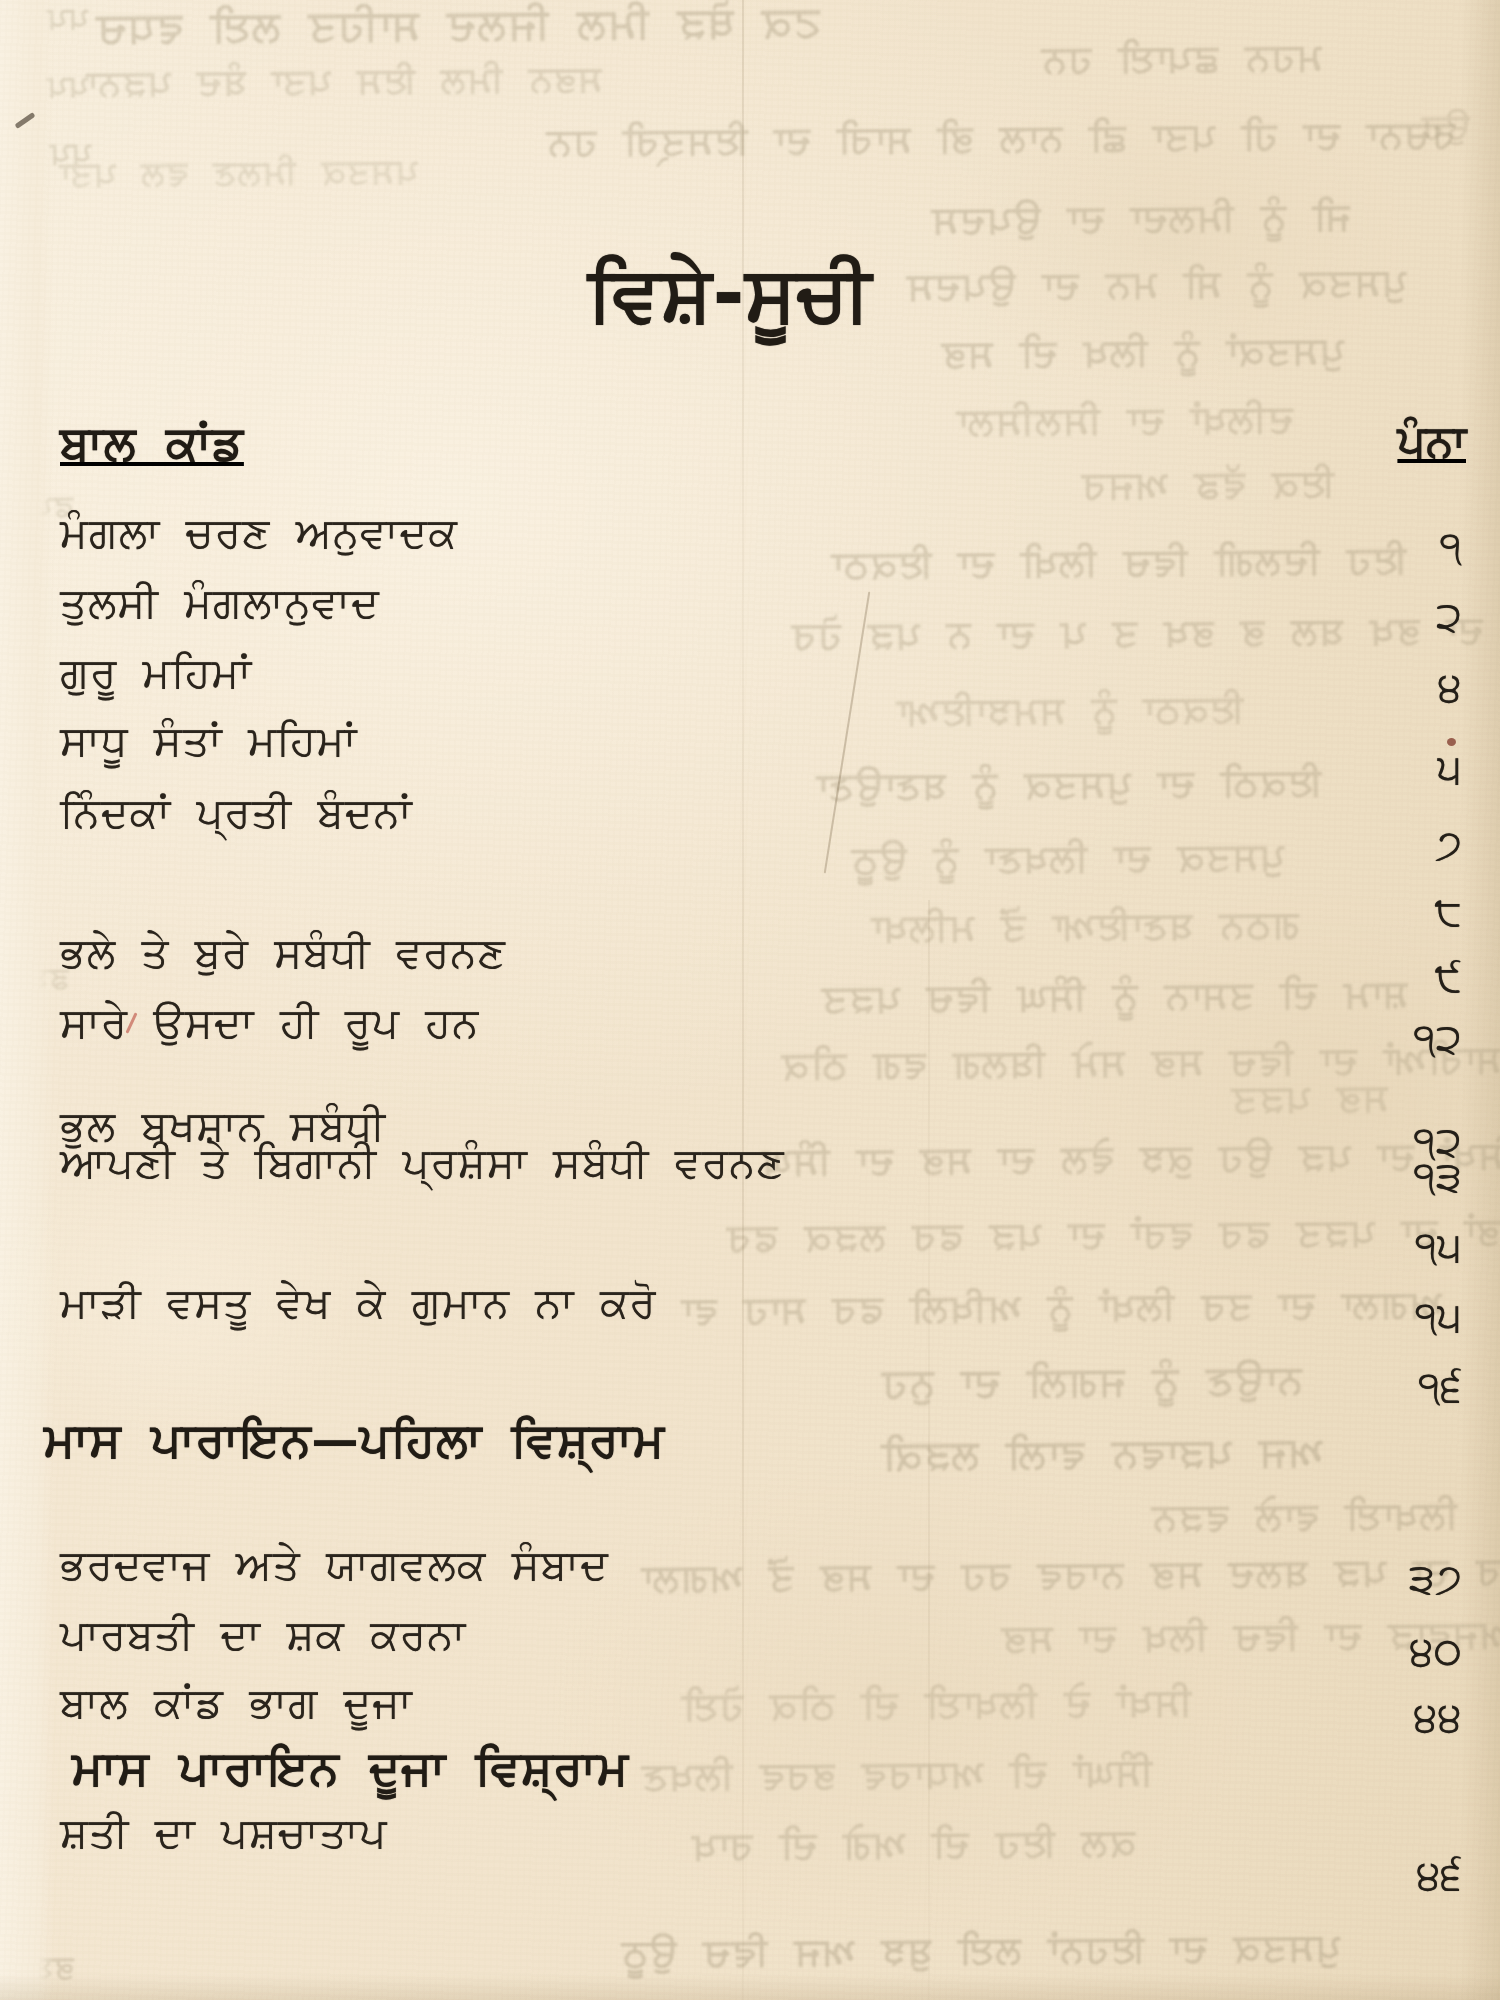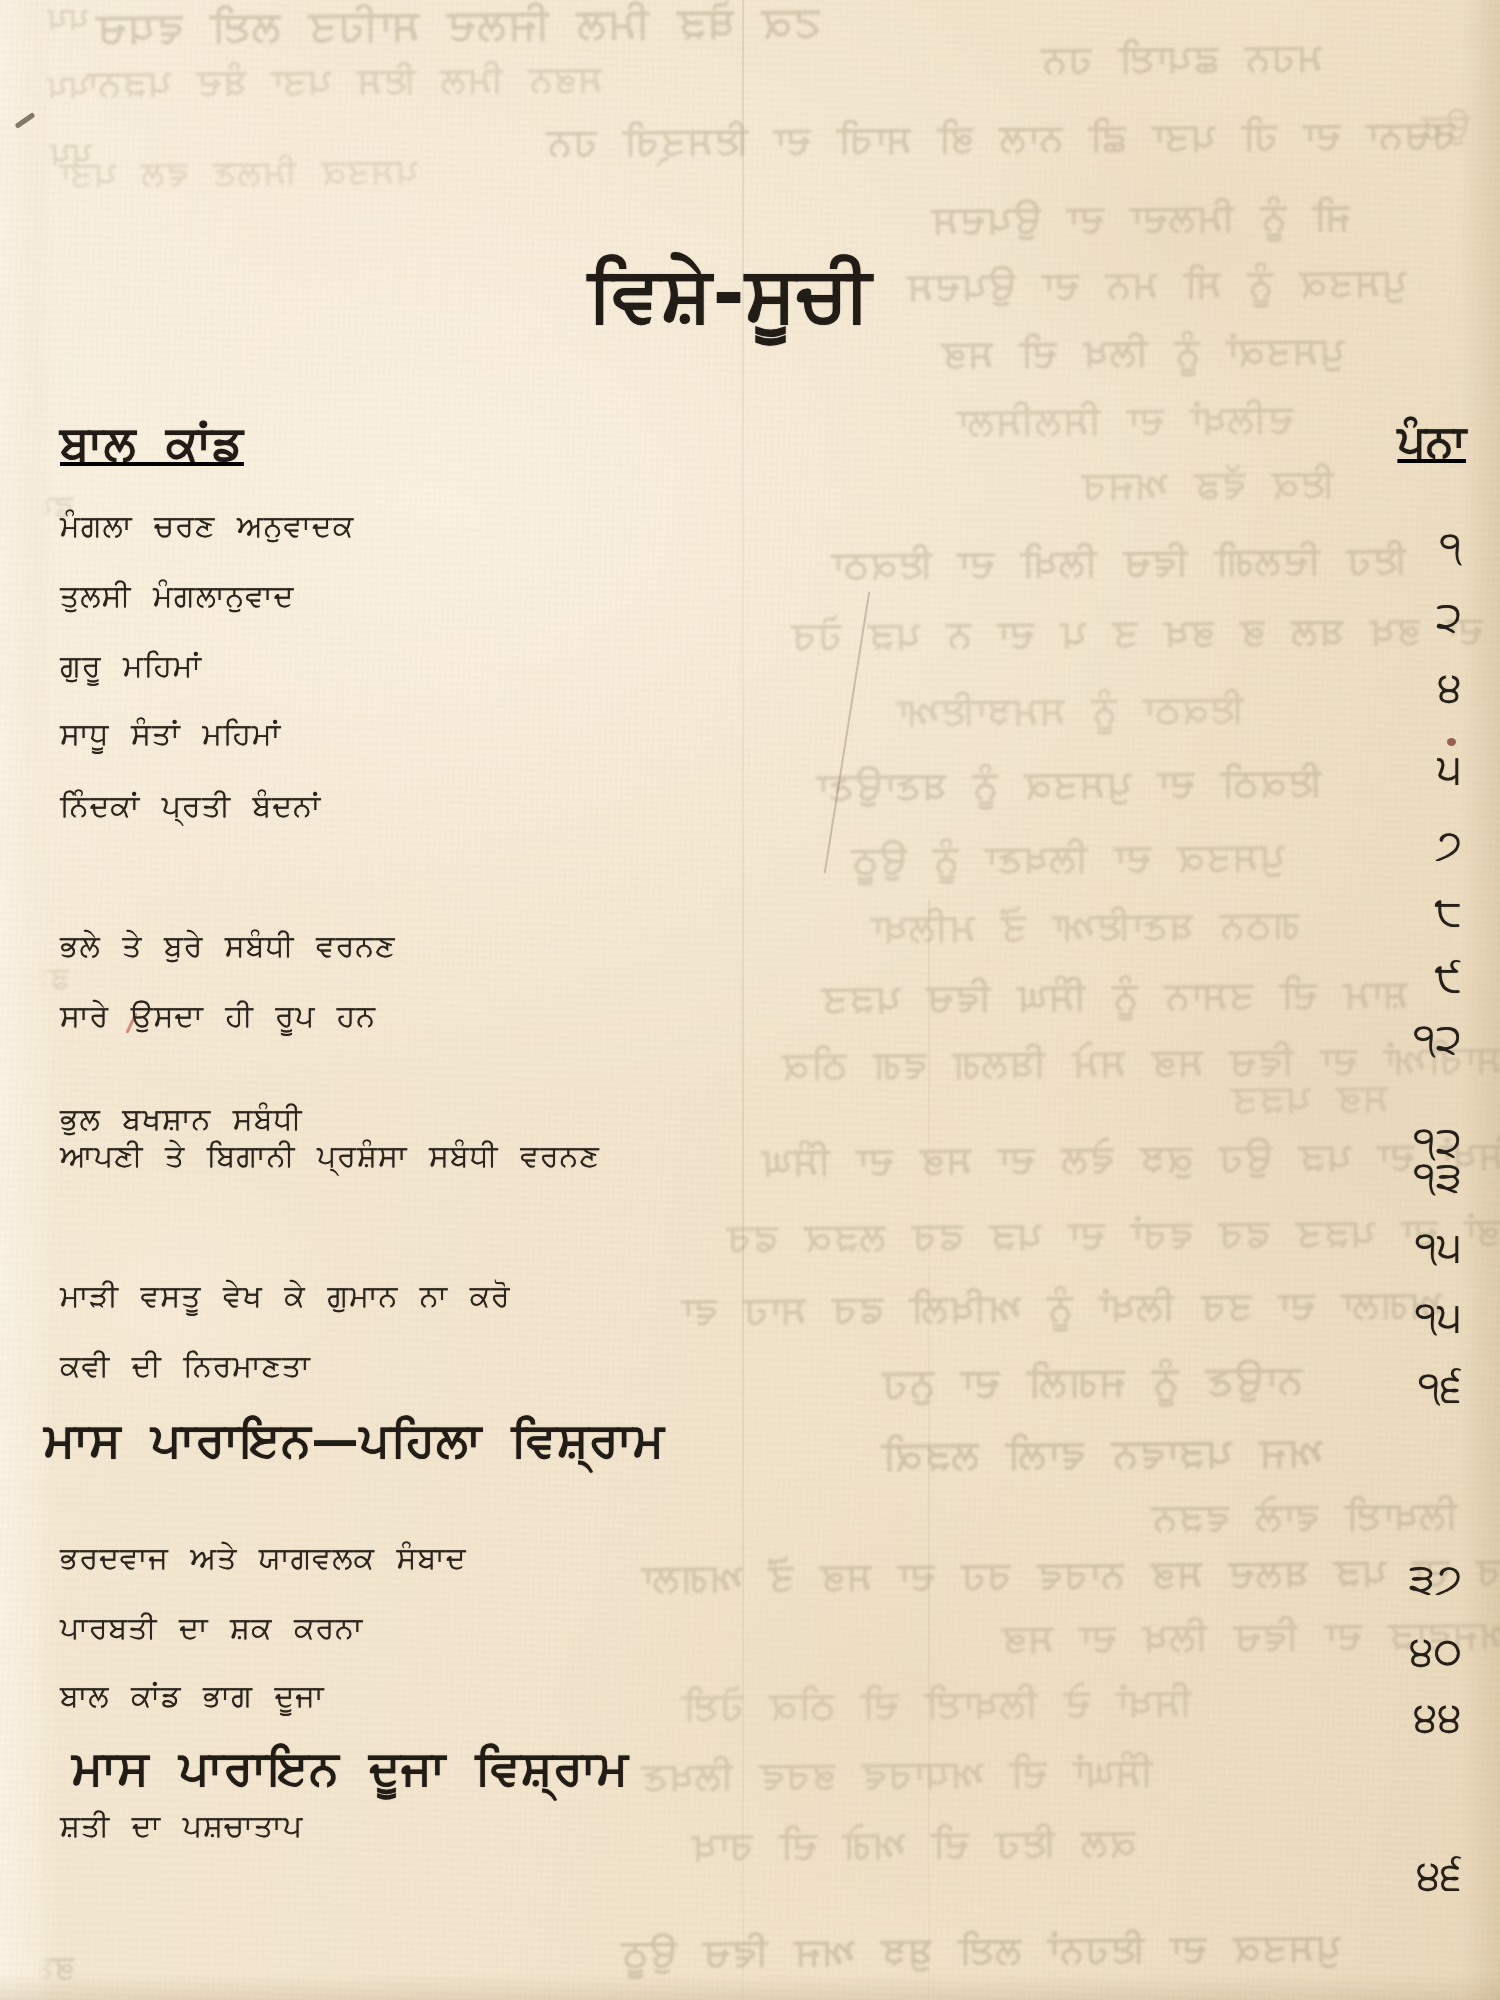--- a/index.html
+++ b/index.html
@@ -41,21 +41,21 @@
     filter:blur(1.3px);white-space:nowrap;letter-spacing:2px;word-spacing:10px;font-weight:bold;}
   
   .title{position:absolute;left:0;top:198px;width:1460px;text-align:center;
     font-size:76px;font-weight:bold;color:#211c15;letter-spacing:1px;
     text-shadow:0 0 1px rgba(33,28,21,.65);}
   .head-row{position:absolute;left:60px;right:34px;display:flex;justify-content:space-between;}
   .sec-head{font-size:47px;font-weight:bold;color:#211c15;letter-spacing:1px;word-spacing:12px;
     text-shadow:0 0 1px rgba(33,28,21,.6);white-space:nowrap;}
   .page-label{font-size:44px;font-weight:bold;color:#211c15;text-shadow:0 0 1px rgba(33,28,21,.6);}
   .row{position:absolute;left:60px;right:38px;}
-  .row .lbl{font-size:30px;color:#2a241c;letter-spacing:1px;word-spacing:11px;white-space:nowrap;
+  .row .lbl{font-size:42px;color:#2a241c;letter-spacing:1px;word-spacing:11px;white-space:nowrap;
     text-shadow:0 0 .7px rgba(42,36,28,.7);}
   .row .num{position:absolute;right:0;top:0;font-size:42px;color:#241f18;min-width:110px;
     text-align:right;text-shadow:0 0 .8px rgba(36,31,24,.7);}
   .heading-row{position:absolute;left:44px;}
 </style>
 </head>
 <body>
 
 <div class="page">
   <div class="ghost-layer">
@@ -123,21 +123,21 @@
       <div class="row" style="top: 648px;"><span class="lbl">ਗੁਰੂ ਮਹਿਮਾਂ</span><span class="num" style="top: 14px;">੪</span></div>
       <div class="row" style="top: 716px;"><span class="lbl">ਸਾਧੂ ਸੰਤਾਂ ਮਹਿਮਾਂ</span><span class="num" style="top: 28px;">੫</span></div>
       <div class="row" style="top: 788px;"><span class="lbl">ਨਿੰਦਕਾਂ ਪ੍ਰਤੀ ਬੰਦਨਾਂ</span><span class="num" style="top: 32px;">੭</span></div>
       <div class="row" style="top: 858px;"><span class="num" style="top: 28px;">੮</span></div>
       <div class="row" style="top: 928px;"><span class="lbl">ਭਲੇ ਤੇ ਬੁਰੇ ਸਬੰਧੀ ਵਰਨਣ</span><span class="num" style="top: 24px;">੯</span></div>
       <div class="row" style="top: 998px;"><span class="lbl">ਸਾਰੇ ਉਸਦਾ ਹੀ ਰੂਪ ਹਨ</span><span class="num" style="top: 16px;">੧੨</span></div>
       <div class="row" style="top: 1068px; margin-top: 33px;"><span class="lbl">ਭੁਲ ਬਖਸ਼ਾਨ ਸਬੰਧੀ</span><span class="num" style="top: 16px;">੧੨</span></div>
       <div class="row" style="top: 1138px;"><span class="lbl">ਆਪਣੀ ਤੇ ਬਿਗਾਨੀ ਪ੍ਰਸ਼ੰਸਾ ਸਬੰਧੀ ਵਰਨਣ</span><span class="num" style="top: 14px;">੧੩</span></div>
       <div class="row" style="top: 1208px;"><span class="num" style="top: 14px;">੧੫</span></div>
       <div class="row" style="top: 1278px;"><span class="lbl">ਮਾੜੀ ਵਸਤੂ ਵੇਖ ਕੇ ਗੁਮਾਨ ਨਾ ਕਰੋ</span><span class="num" style="top: 14px;">੧੫</span></div>
-      <div class="row" style="top: 1348px;"><span class="lbl">ਕਵੀ ਦੀ ਨਿਰਮਾਣਤਾ</span><span class="num" style="top: 14px;">੧੬</span></div>
+      <div class="row" style="top: 1348px;"><span class="num" style="top: 14px;">੧੬</span></div>
       <div class="heading-row sec-head" style="top: 1412px;">ਮਾਸ ਪਾਰਾਇਨ—ਪਹਿਲਾ ਵਿਸ਼੍ਰਾਮ</div>
       <div class="row" style="top: 1540px;"><span class="lbl">ਭਰਦਵਾਜ ਅਤੇ ਯਾਗਵਲਕ ਸੰਬਾਦ</span><span class="num" style="top: 14px;">੩੭</span></div>
       <div class="row" style="top: 1610px;"><span class="lbl">ਪਾਰਬਤੀ ਦਾ ਸ਼ਕ ਕਰਨਾ</span><span class="num" style="top: 16px;">੪੦</span></div>
       <div class="row" style="top: 1678px;"><span class="lbl">ਬਾਲ ਕਾਂਡ ਭਾਗ ਦੂਜਾ</span><span class="num" style="top: 14px;">੪੪</span></div>
       <div class="heading-row sec-head" style="top: 1740px; margin-left: 28px;">ਮਾਸ ਪਾਰਾਇਨ ਦੂਜਾ ਵਿਸ਼੍ਰਾਮ</div>
       <div class="row" style="top: 1808px;"><span class="lbl">ਸ਼ਤੀ ਦਾ ਪਸ਼ਚਾਤਾਪ</span><span class="num" style="top: 42px;">੪੬</span></div>
     </div>
 </div>
 
 </body></html>

